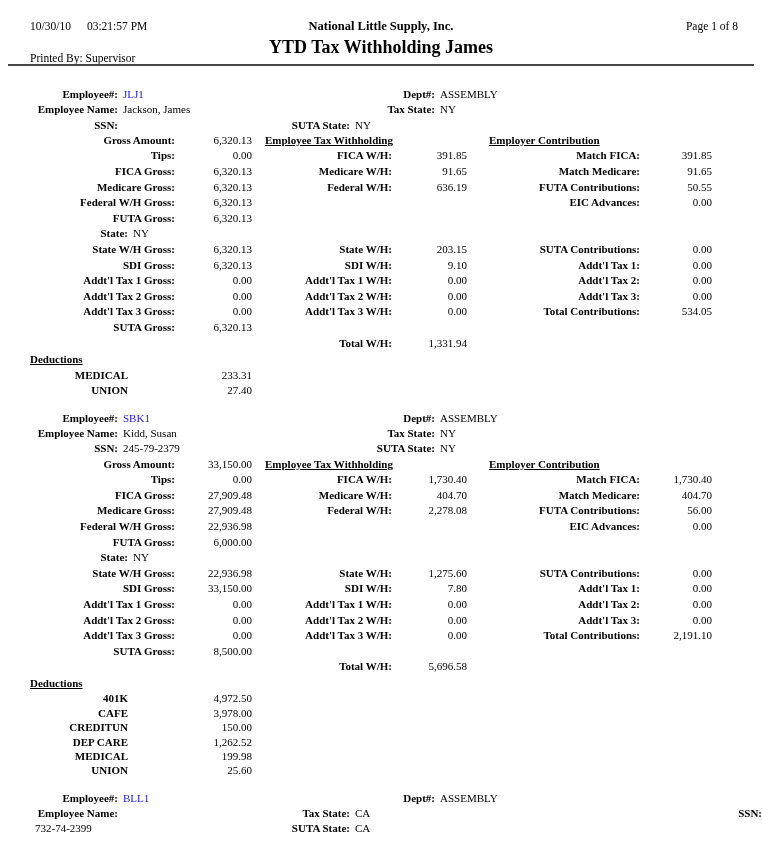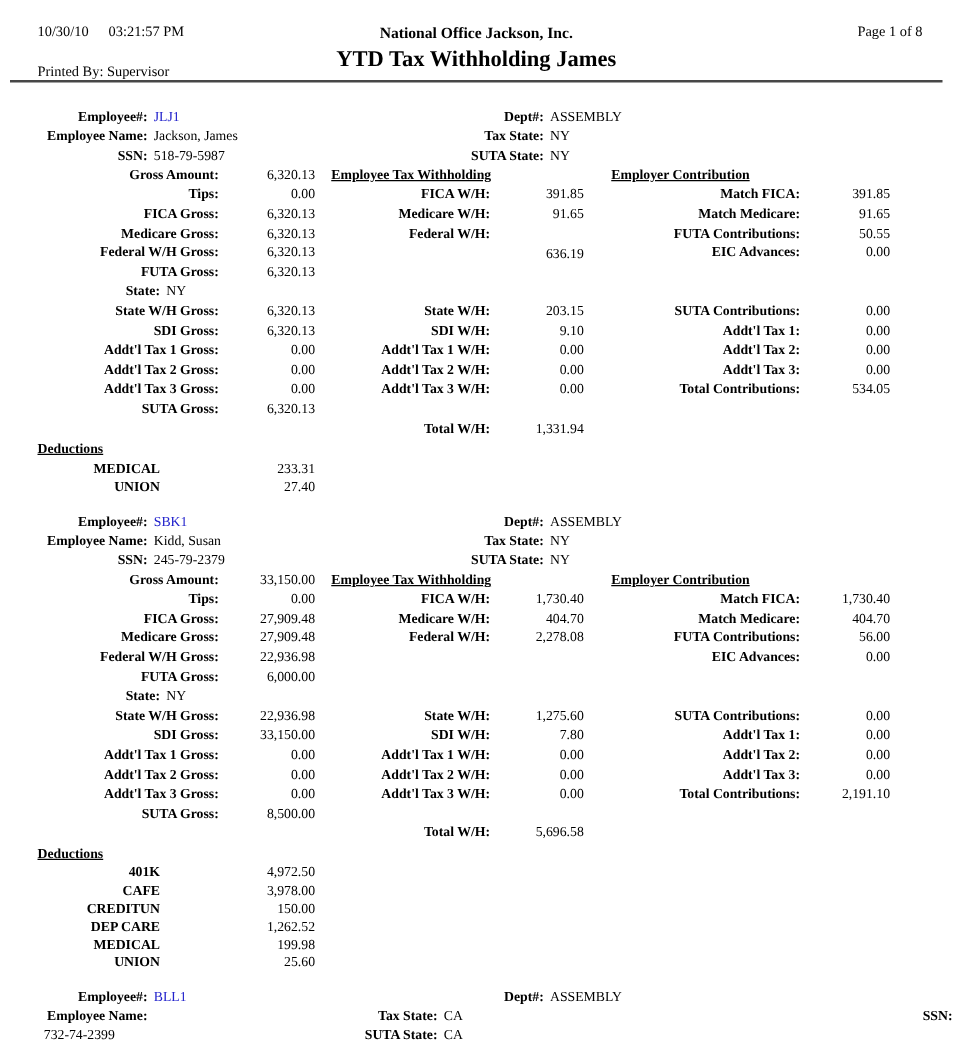--- a/index.html
+++ b/index.html
@@ -60,39 +60,38 @@
   .ded-val { width:124px; text-align:right; }
 </style>
 </head>
 <body>
 
 <div class="page-header">
   <div class="hdr-date-line">
     <span>10/30/10</span><span class="hdr-time">03:21:57 PM</span>
   </div>
   <div class="hdr-printed">Printed By: Supervisor</div>
-  <div class="hdr-company">National Office Jackson, Inc.</div>
+  <div class="hdr-company">National Little Supply, Inc.</div>
   <div class="hdr-title">YTD Tax Withholding James</div>
   <div class="hdr-page">Page 1 of  8</div>
   <div class="hdr-rule"></div>
 </div>
 
 <div class="report-body">
     <div class="emp-section">
       <div class="emp-info">
         <span class="lbl">Employee#:</span>
         <span class="val" style="color: rgb(34, 34, 204);">JLJ1</span>
         <span class="lbl">Dept#:</span>
         <span class="val">ASSEMBLY</span>
         <span class="lbl">Employee Name:</span>
         <span class="val">Jackson, James</span>
         <span class="lbl">Tax State:</span>
         <span class="val">NY</span>
         <span class="lbl">SSN:</span>
-        <span class="val">518-79-5987</span>
         <span class="lbl">SUTA State:</span>
         <span class="val">NY</span>
       </div>
       <div class="emp-grid">
         <div class="grid-row">
           <span class="lbl" style="grid-area: 1 / 1;">Gross Amount:</span>
           <span class="val" style="grid-area: 1 / 2;">6,320.13</span>
           <span class="col-hdr mh" style="grid-area: 1 / 3 / auto / span 2;">Employee Tax Withholding</span>
           <span class="col-hdr rh" style="grid-area: 1 / 5 / auto / span 2;">Employer Contribution</span>
         </div>
@@ -109,21 +108,21 @@
           <span class="val" style="grid-area: 1 / 2;">6,320.13</span>
           <span class="lbl" style="grid-area: 1 / 3;">Medicare W/H:</span>
           <span class="val" style="grid-area: 1 / 4;">91.65</span>
           <span class="lbl" style="grid-area: 1 / 5;">Match Medicare:</span>
           <span class="val" style="grid-area: 1 / 6;">91.65</span>
         </div>
         <div class="grid-row">
           <span class="lbl" style="grid-area: 1 / 1;">Medicare Gross:</span>
           <span class="val" style="grid-area: 1 / 2;">6,320.13</span>
           <span class="lbl" style="grid-area: 1 / 3;">Federal W/H:</span>
-          <span class="val" style="grid-area: 1 / 4; margin-top: 16px;">636.19</span>
+          <span class="val" style="grid-area: 1 / 4;">636.19</span>
           <span class="lbl" style="grid-area: 1 / 5;">FUTA Contributions:</span>
           <span class="val" style="grid-area: 1 / 6;">50.55</span>
         </div>
         <div class="grid-row">
           <span class="lbl" style="grid-area: 1 / 1;">Federal W/H Gross:</span>
           <span class="val" style="grid-area: 1 / 2;">6,320.13</span>
           <span class="lbl" style="grid-area: 1 / 5;">EIC Advances:</span>
           <span class="val" style="grid-area: 1 / 6;">0.00</span>
         </div>
         <div class="grid-row">

